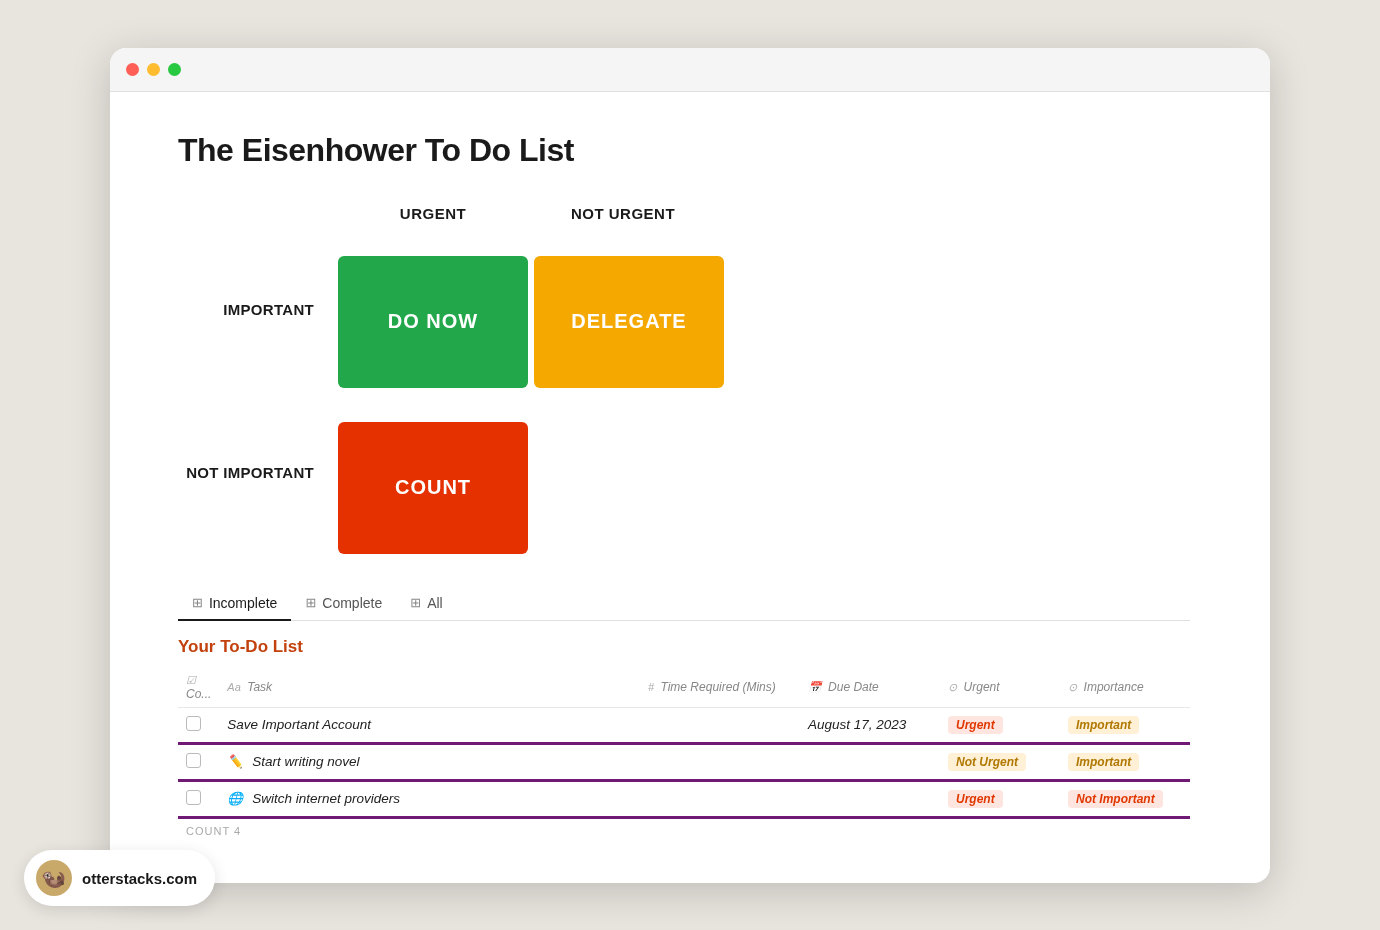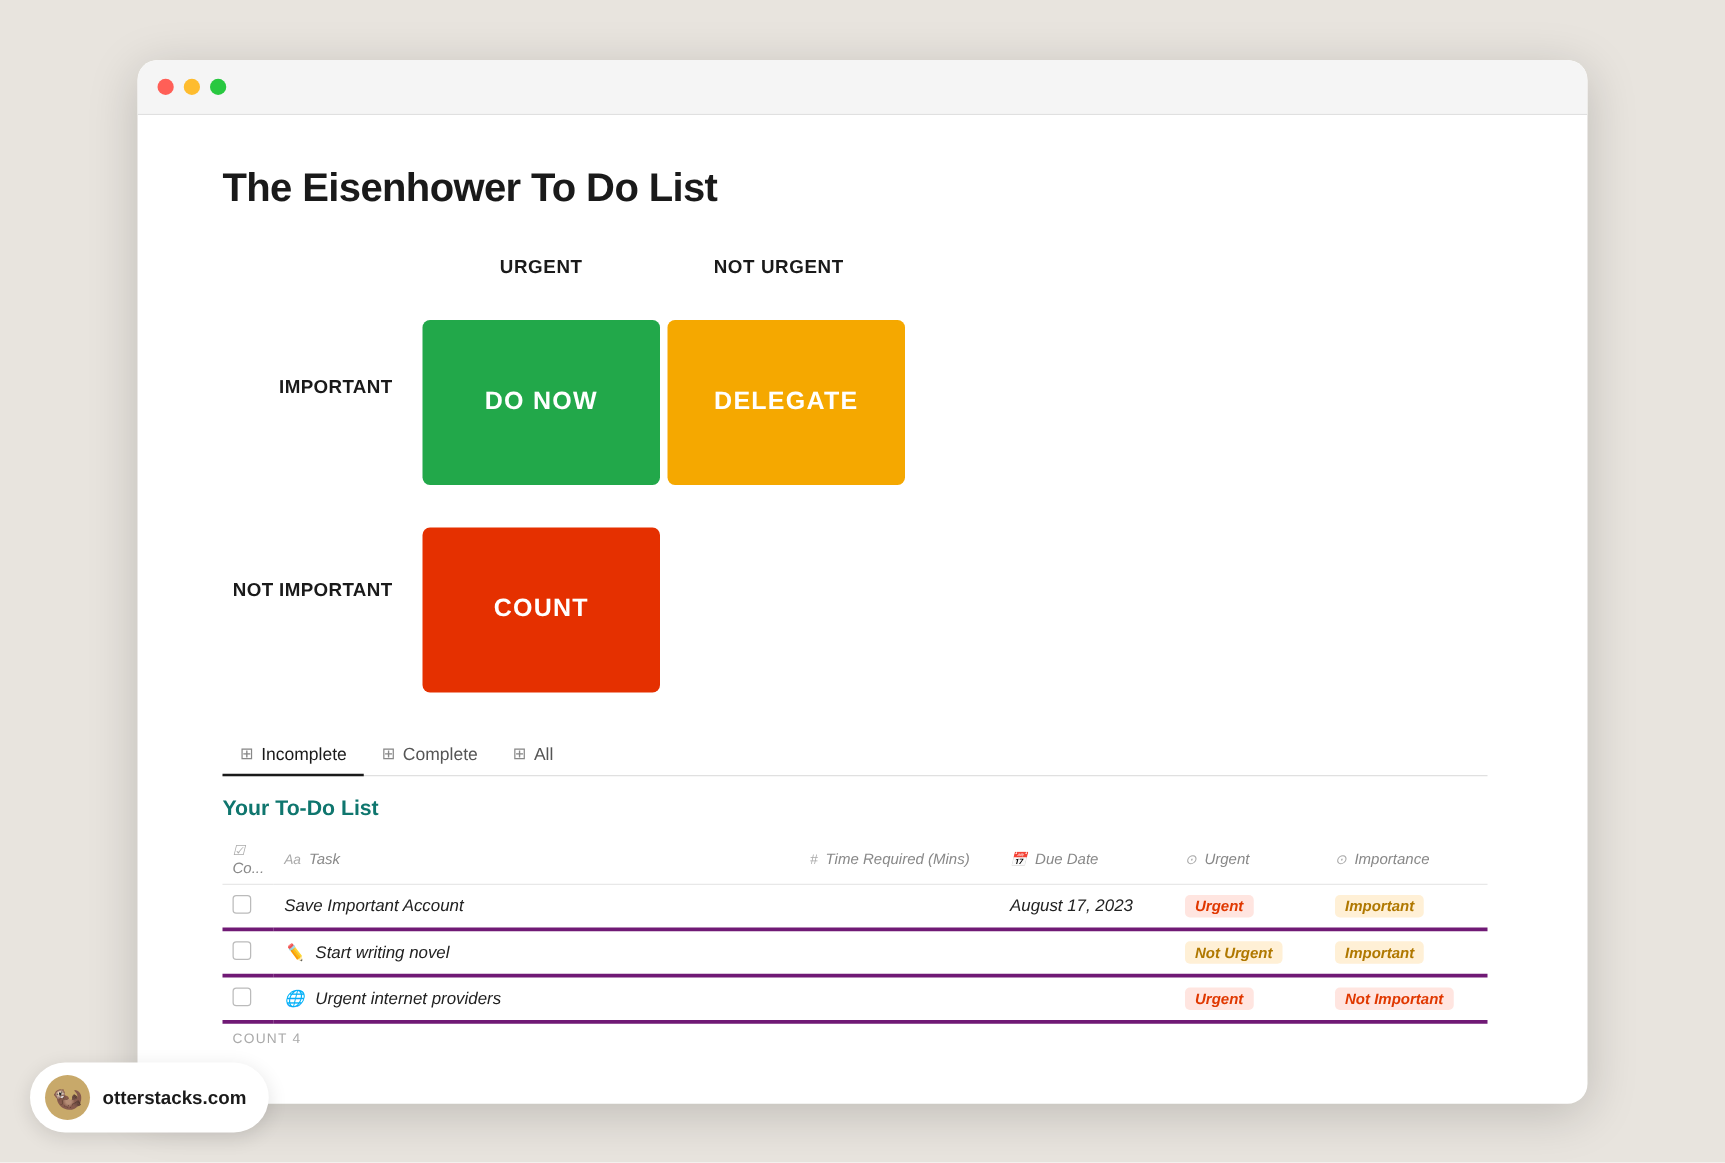--- a/index.html
+++ b/index.html
@@ -151,21 +151,21 @@
     }
     .tab-icon {
       font-size: 13px;
       color: #888;
     }
 
     
     .table-title {
       font-size: 17px;
       font-weight: 700;
-      color: #0f766e;
+      color: #c2410c;
       margin-bottom: 10px;
     }
     .task-table {
       width: 100%;
       border-collapse: collapse;
       font-style: italic;
     }
     .task-table th {
       text-align: left;
       font-size: 12px;
@@ -364,21 +364,21 @@
           <td><span></span></td>
           <td><span></span></td>
           <td><span class="badge badge-not-urgent">Not Urgent</span></td>
           <td><span class="badge badge-important">Important</span></td>
         </tr>
 
         <tr class="table-row">
           <td><span class="checkbox"></span></td>
           <td>
             <span class="task-icon">🌐</span>
-            <span>Urgent internet providers</span>
+            <span>Switch internet providers</span>
           </td>
           <td><span></span></td>
           <td><span></span></td>
           <td><span class="badge badge-urgent">Urgent</span></td>
           <td><span class="badge badge-not-important">Not Important</span></td>
         </tr>
       </tbody>
     </table>
     <div class="count-row">
       <span>COUNT</span>

